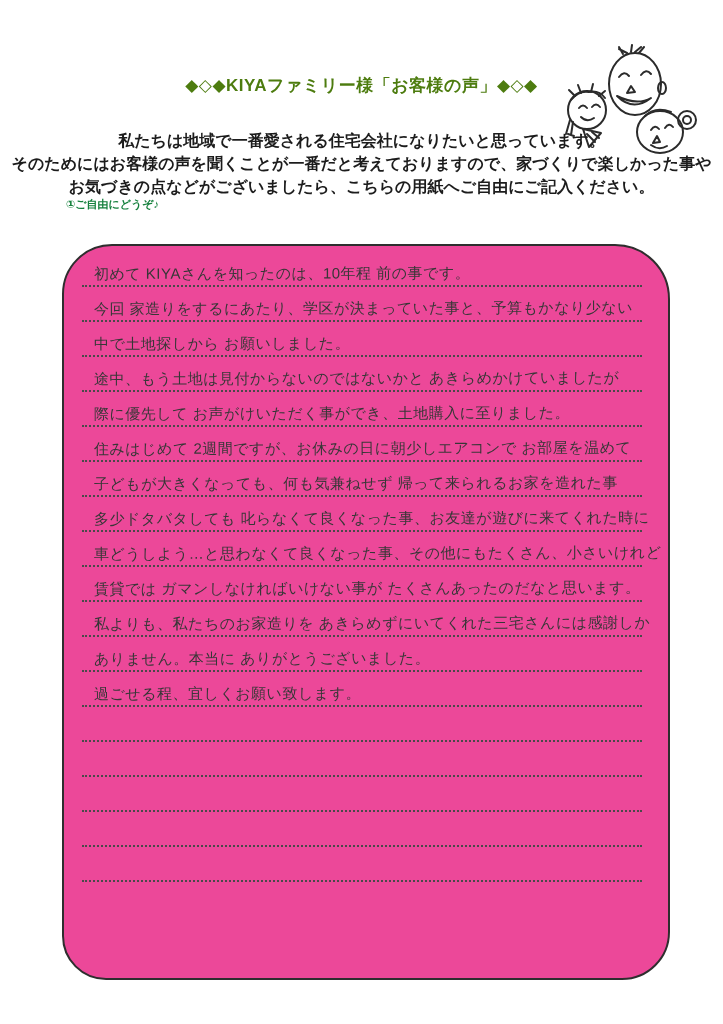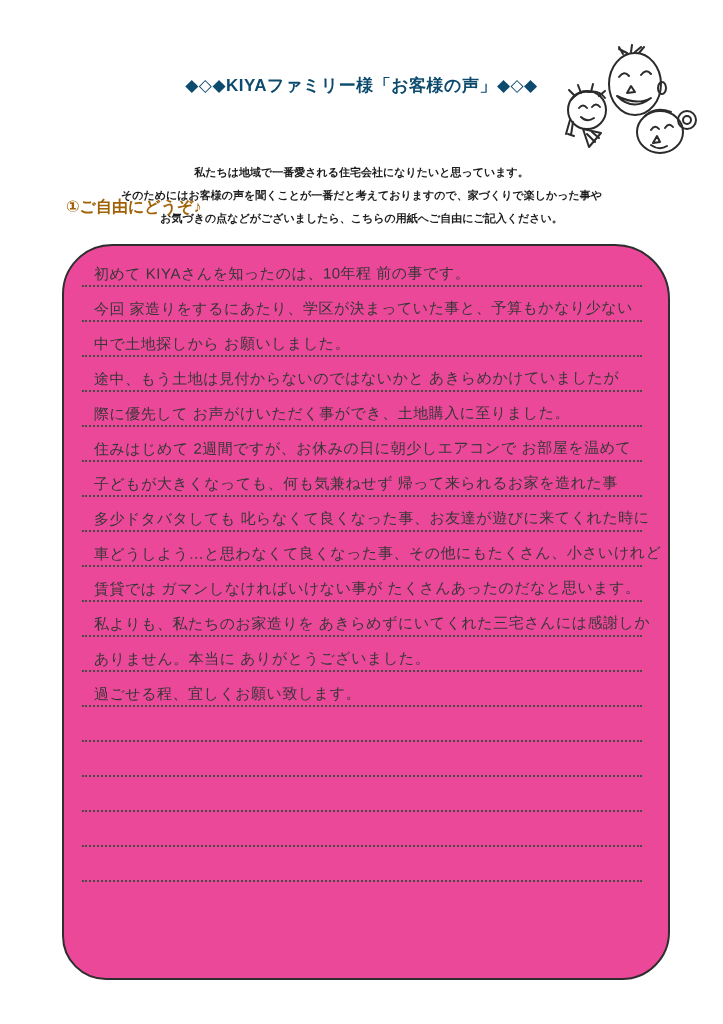--- a/index.html
+++ b/index.html
@@ -3,30 +3,30 @@
 <meta charset="utf-8">
 <style>
   html,body{margin:0;padding:0;background:#e8e8e8;}
   .page{
     position:relative;width:723px;height:1024px;background:#ffffff;
     font-family:"Liberation Sans","DejaVu Sans",sans-serif;color:#111;
     overflow:hidden;margin:0 auto;
   }
   .title{
     position:absolute;top:74px;left:0;width:723px;text-align:center;
-    font-size:17px;font-weight:bold;letter-spacing:0.5px;color:#0c4a6e;
+    font-size:17px;font-weight:bold;letter-spacing:0.5px;color:#4d7c0f;
   }
   .doodle{position:absolute;top:44px;right:14px;width:148px;height:118px;}
   .intro{
     position:absolute;top:129px;left:0;width:723px;text-align:center;
-    font-size:11px;font-weight:bold;line-height:23px;color:#1c1c1c;margin-top:32px;
+    font-size:16px;font-weight:bold;line-height:23px;color:#1c1c1c;
   }
   .prompt{
     position:absolute;top:197px;left:66px;
-    font-size:16px;font-weight:bold;color:#a16207;
+    font-size:11px;font-weight:bold;color:#15803d;
   }
   .response-box{
     position:absolute;left:62px;top:244px;width:604px;height:732px;
     border:2px solid #2e2e2e;
     border-radius:50px 55px 48px 44px;
     background:#ec4899;
   }
   .rules{position:absolute;left:18px;right:26px;top:6px;}
   .rule-row{
     position:relative;height:33px;

